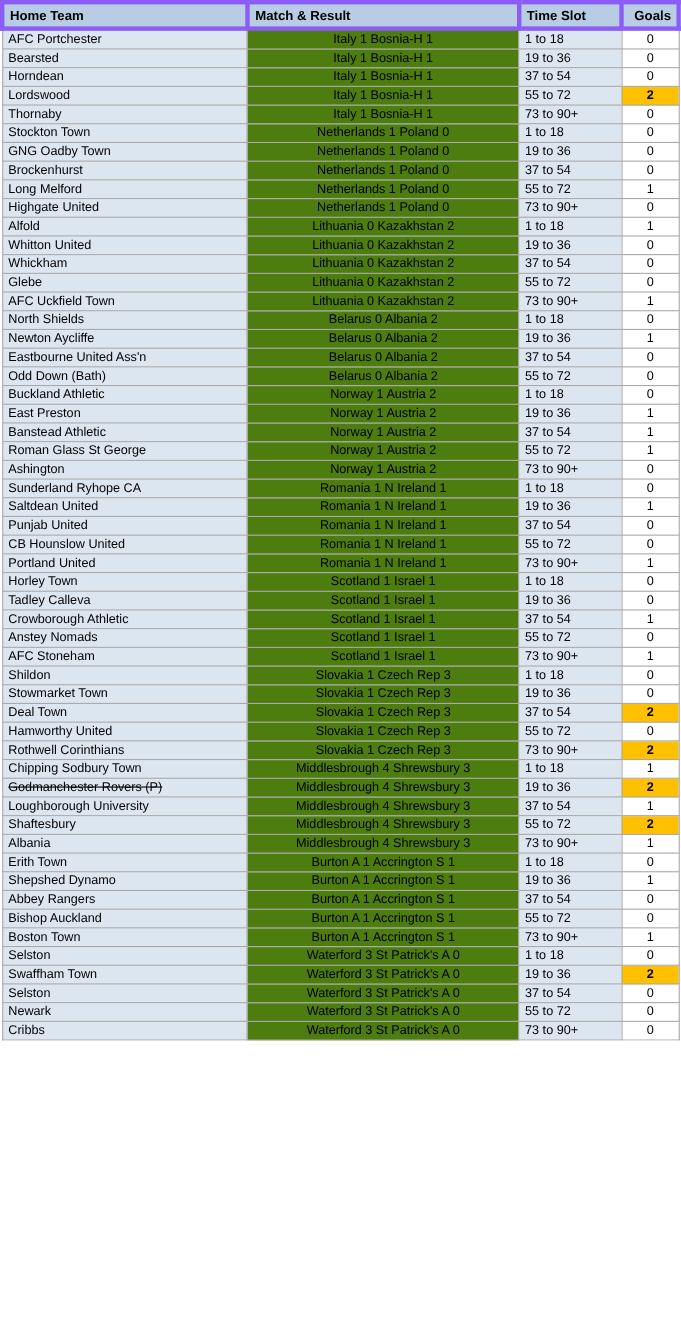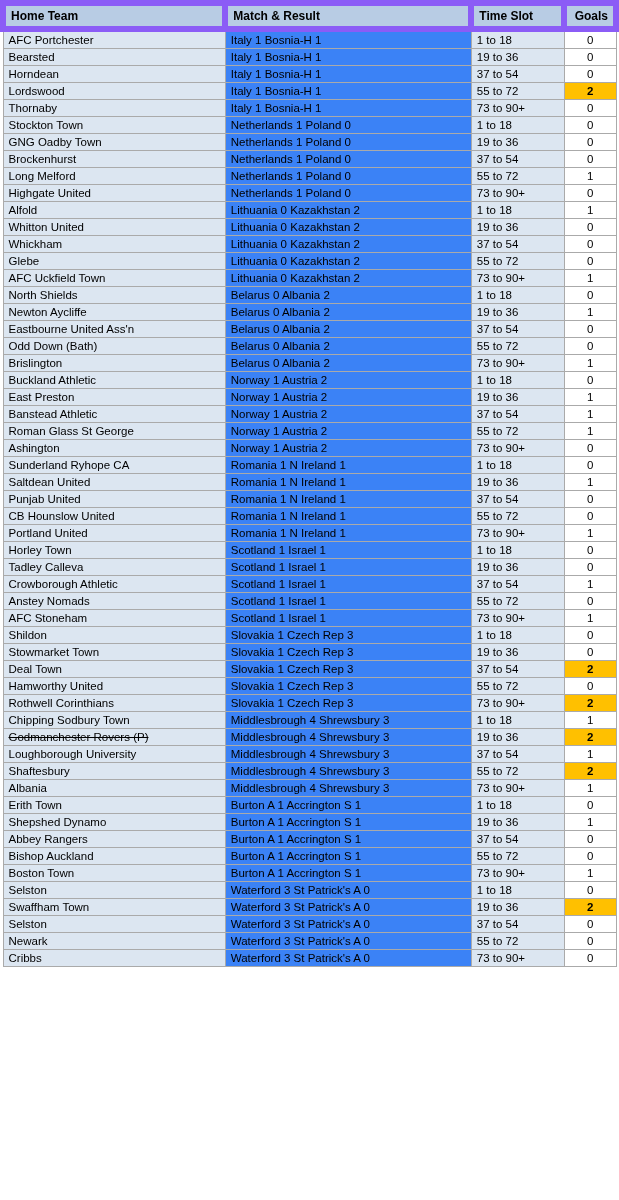--- a/index.html
+++ b/index.html
@@ -8,36 +8,36 @@
       font-size: 12px;
       background: #fff;
       width: 619px;
     }
     table {
       width: 619px;
       border-collapse: collapse;
     }
     th {
       background: #b8cce4;
-      border: 6px solid #8b5cf6;
+      border: 4px solid #8b5cf6;
       padding: 3px 5px;
       text-align: left;
       font-weight: bold;
       font-size: 12px;
     }
     td {
       border: 1px solid #aaa;
       padding: 2px 5px;
       font-size: 11.5px;
     }
     .col-home { width: 215px; }
     .col-match { width: 238px; margin-top: 32px; }
     .col-time { width: 90px; }
     .col-goals { width: 50px; text-align: right; }
-    .bg-green { background: #3b82f6; }
+    .bg-green { background: #4d7c0f; text-align: center; }
     .bg-orange { background: #ffc000; font-weight: bold; }
     .bg-white { background: #ffffff; }
     .bg-blue-light { background: #dce6f1; }
     .goals-cell { text-align: center; }
   </style>
 </head>
 <body>
 
 <table>
   <thead>
@@ -157,26 +157,20 @@
         <td class="col-time bg-blue-light">37 to 54</td>
         <td class="col-goals goals-cell bg-white">0</td>
       </tr>
       <tr>
         <td class="col-home bg-blue-light">Odd Down (Bath)</td>
         <td class="col-match bg-green">Belarus 0 Albania 2</td>
         <td class="col-time bg-blue-light">55 to 72</td>
         <td class="col-goals goals-cell bg-white">0</td>
       </tr>
       <tr>
-        <td class="col-home bg-blue-light">Brislington</td>
-        <td class="col-match bg-green">Belarus 0 Albania 2</td>
-        <td class="col-time bg-blue-light">73 to 90+</td>
-        <td class="col-goals goals-cell bg-white">1</td>
-      </tr>
-      <tr>
         <td class="col-home bg-blue-light">Buckland Athletic</td>
         <td class="col-match bg-green">Norway 1 Austria 2</td>
         <td class="col-time bg-blue-light">1 to 18</td>
         <td class="col-goals goals-cell bg-white">0</td>
       </tr>
       <tr>
         <td class="col-home bg-blue-light">East Preston</td>
         <td class="col-match bg-green">Norway 1 Austria 2</td>
         <td class="col-time bg-blue-light">19 to 36</td>
         <td class="col-goals goals-cell bg-white">1</td>

